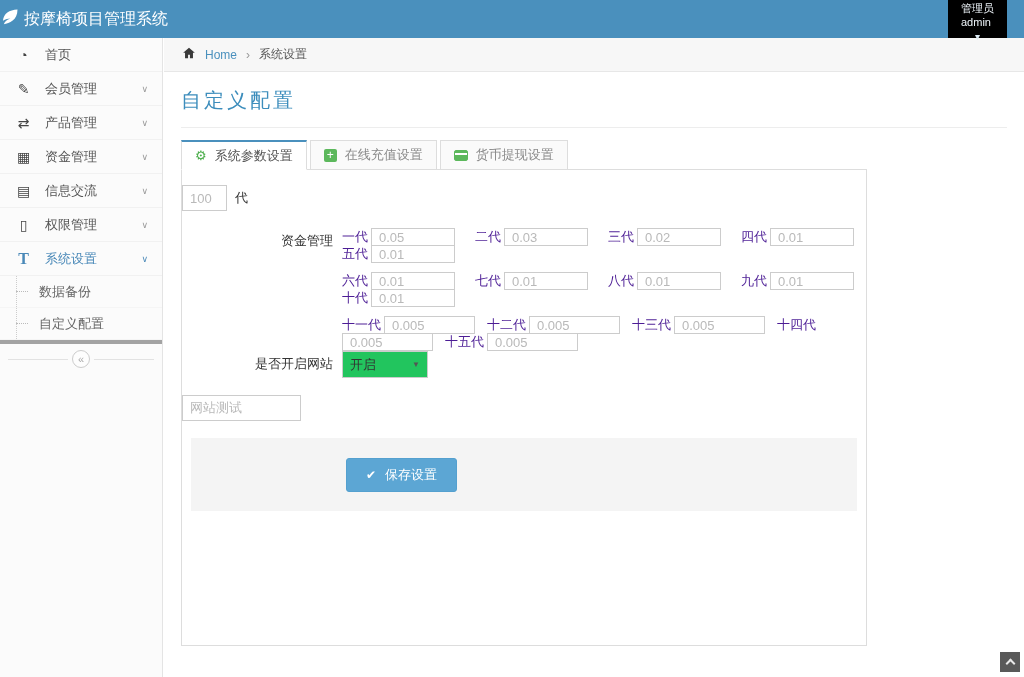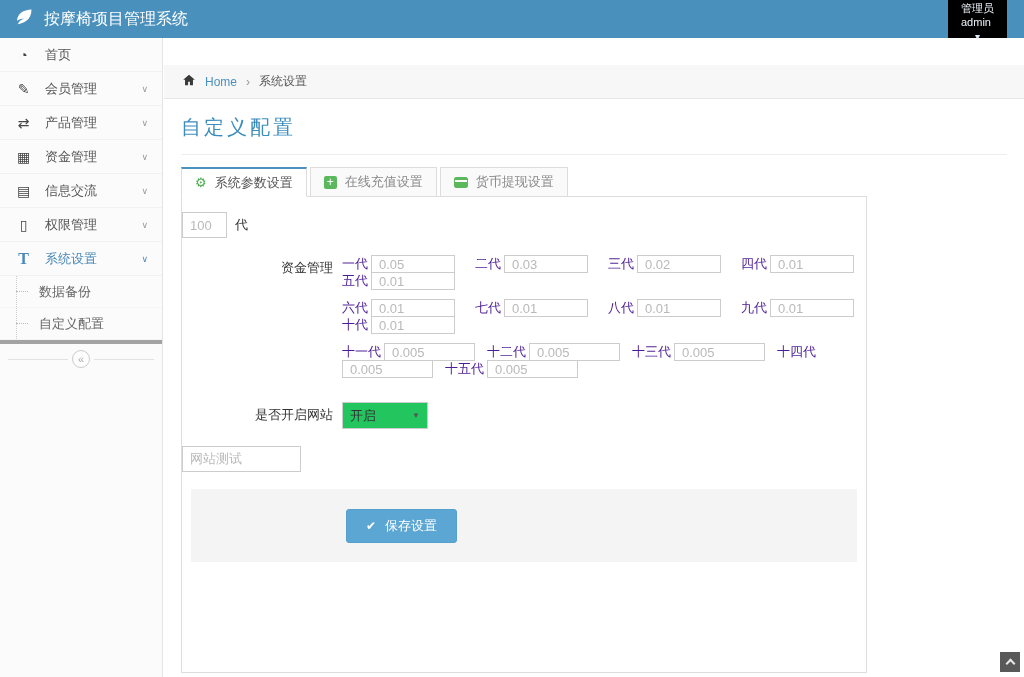--- a/index.html
+++ b/index.html
@@ -7,21 +7,21 @@
   body {
     font-family: "Liberation Sans", sans-serif;
     font-size: 13px; color:#444; background:#fff;
     position: relative; overflow: hidden;
   }
   
   .header {
     position:absolute; top:0; left:0; right:0; height:38px;
     background:#4a90bd; color:#fff; display:flex; align-items:stretch; z-index:10;
   }
-  .logo { display:flex; align-items:center; gap:10px; padding-left:14px; font-size:16px; }
+  .logo { display:flex; align-items:center; gap:4px; font-size:16px; }
   .logo svg { width:20px; height:20px; }
   .user-panel {
     margin-left:auto; margin-right:17px; display:flex; align-items:center; gap:1px;
     background:#000000; padding:0 13px; cursor:pointer;flex-direction:column;
   }
   .avatar { width:27px; height:27px; border-radius:50%; background:#fff; display:flex; align-items:center; justify-content:center; overflow:hidden; }
   .avatar svg { width:21px; height:21px; margin-top:3px; }
   .user-text { font-size:11px; line-height:1.3; color:#eef5fa; text-align:left; }
   .user-caret { font-size:10px; color:#dceaf4; }
   
@@ -50,21 +50,21 @@
   .collapse-row { height:30px; display:flex; align-items:center; padding:0 8px; gap:4px; }
   .collapse-row .line { flex:1; border-top:1px solid #e2e2e2; }
   .collapse-btn {
     width:18px; height:18px; border:1px solid #ccc; border-radius:50%; background:#fdfdfd;
     color:#aaa; font-size:11px; line-height:16px; text-align:center; cursor:pointer;
   }
   
   .main { position:absolute; top:38px; left:164px; right:0; bottom:0; background:#fff; }
   .breadcrumb {
     height:34px; background:#f7f7f7; border-bottom:1px solid #e7e7e7;
-    display:flex; align-items:center; gap:9px; padding-left:18px; font-size:12px; color:#666;margin-top:27px;
+    display:flex; align-items:center; gap:9px; padding-left:18px; font-size:12px; color:#666;
   }
   .breadcrumb svg { width:14px; height:14px; }
   .crumb-home { color:#4a90bd; text-decoration:none; cursor:pointer; }
   .crumb-sep { color:#999; font-size:12px; }
   .crumb-current { color:#555; }
   .content { padding:0 17px; }
   .page-title { font-size:20px; font-weight:normal; color:#3c8dbc; letter-spacing:3px; margin-top:15px; }
   .title-divider { border-bottom:1px solid #ededed; margin-top:13px; }
   
   .tabs { display:flex; margin-top:12px; position:relative; z-index:2; }
@@ -85,21 +85,21 @@
     background:linear-gradient(to bottom, #5cb85c 0 27%, #fff 27% 46%, #5cb85c 46% 100%);
     border:1px solid #5cb85c;
   }
   
   .panel {
     width:686px; height:477px; border:1px solid #ddd; background:#fff;
     margin-top:-1px; padding-top:15px; overflow:hidden; position:relative; z-index:1;
   }
   .form-row { display:flex; margin-bottom:17px; }
   .form-row.tight { margin-bottom:9px; }
-  .form-row.after-group { margin-bottom:24px; }
+  .form-row.after-group { margin-bottom:0; }
   .row-label { width:160px; flex-shrink:0; text-align:right; padding-right:9px; color:#333; line-height:26px; }
   .row-controls { display:flex; align-items:center; }
   .row-controls.block { display:block; }
   input, select { font-family:"Liberation Sans", sans-serif; font-size:13px; outline:none; }
   .txt-input { height:26px; border:1px solid #ccc; background:#fff; color:#b9b9b9; padding:0 7px; }
   .input-tiny { width:45px; }
   .unit { margin-left:8px; color:#333; line-height:26px; }
   .gen-line { display:flex; align-items:center; }
   .gen-line2 { margin-top:-1px; }
   .gen-pair { display:flex; align-items:center; margin-right:20px; }

